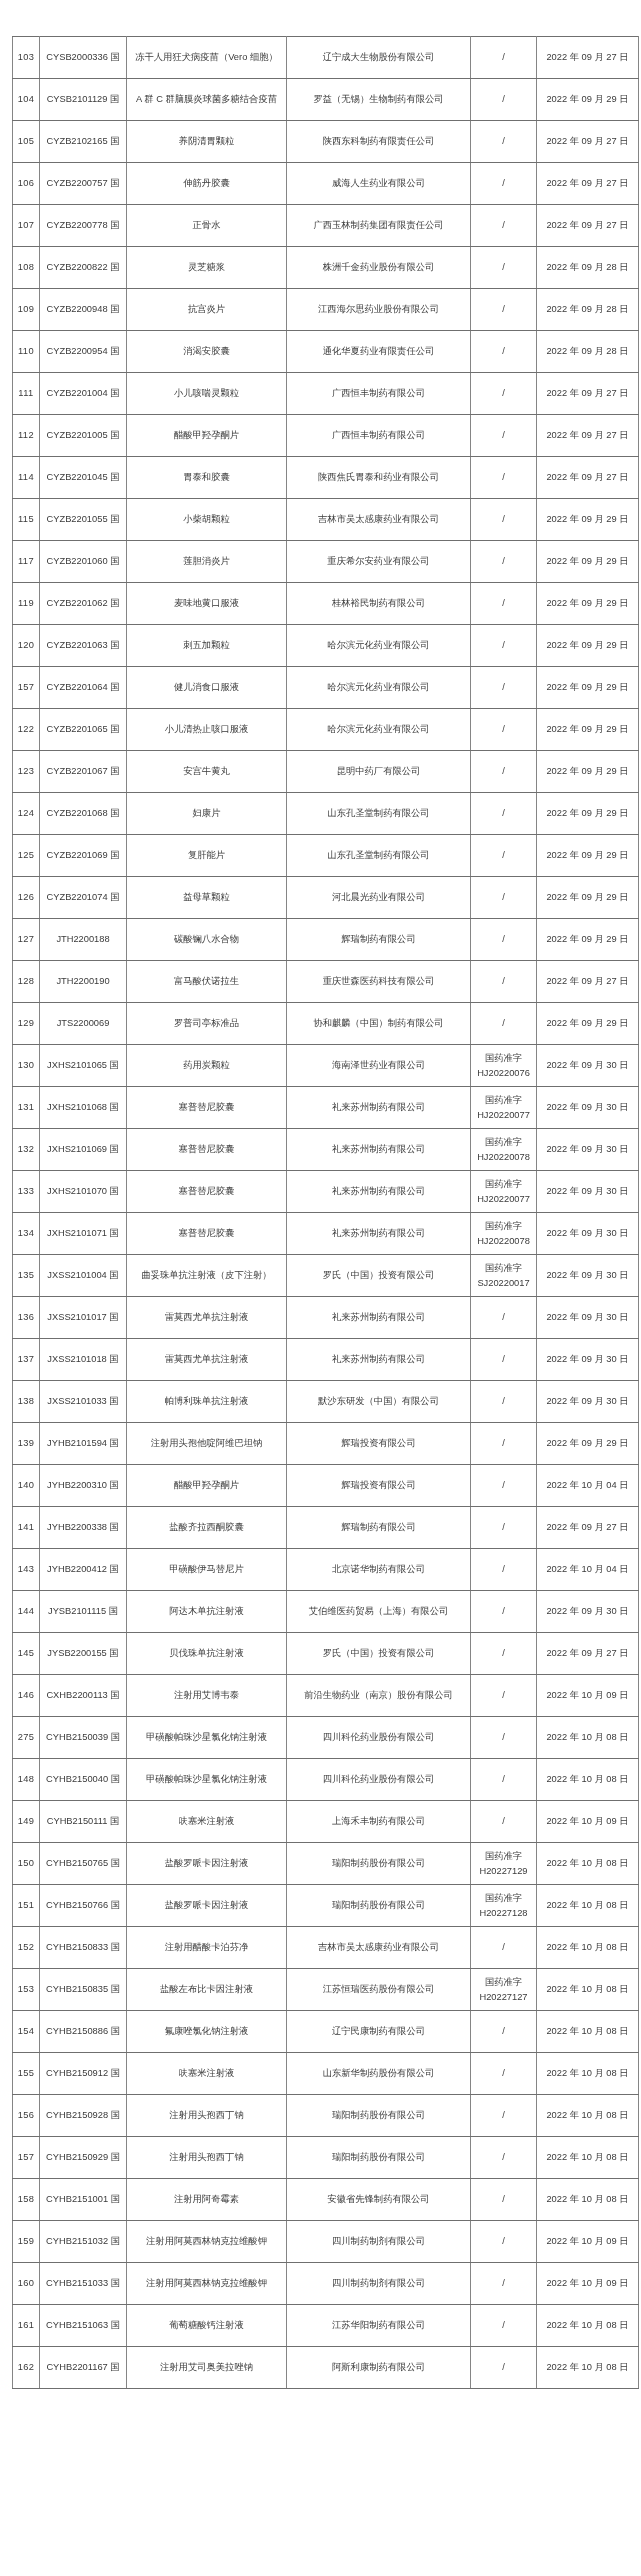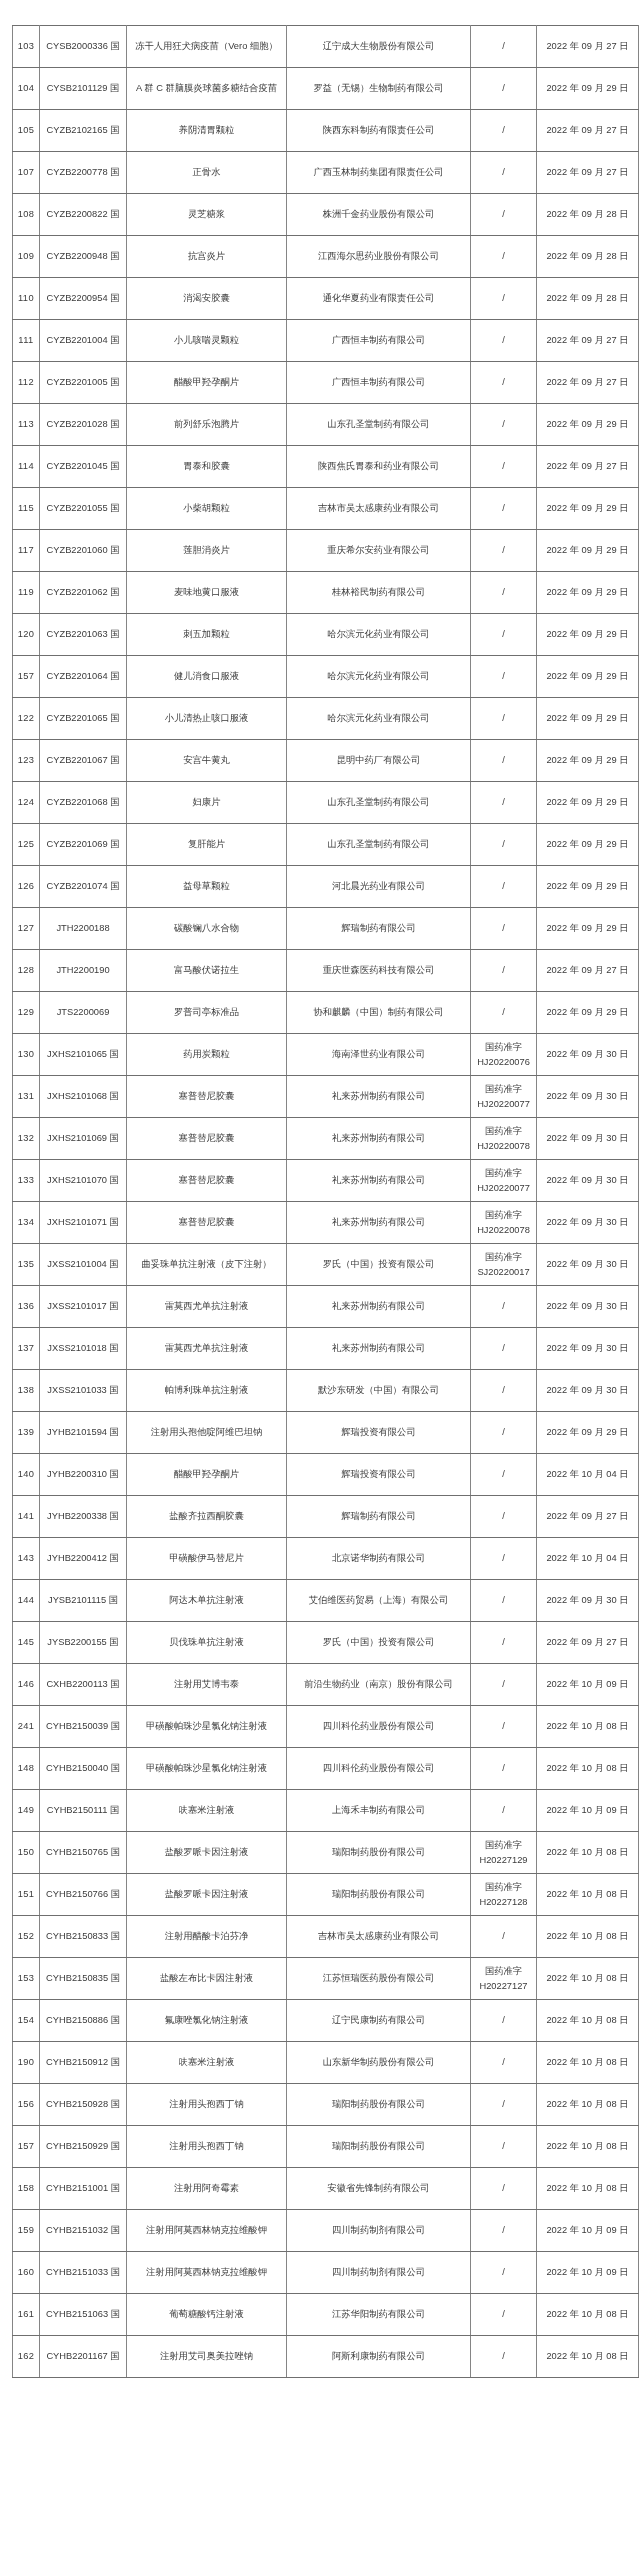--- a/index.html
+++ b/index.html
@@ -15,21 +15,21 @@
   .page {
     position: relative;
     width: 642px;
     height: 2576px;
     background: #ffffff;
     overflow: hidden;
   }
   table.approval-table {
     position: absolute;
     left: 12px;
-    top: 25px;
+    top: 36px;
     width: 626px;
     border-collapse: collapse;
     table-layout: fixed;
     background: #ffffff;
   }
   table.approval-table td {
     border-left: 0.7px solid #858585;
     border-right: 0.7px solid #858585;
     border-top: 1.4px solid #6f6f6f;
     border-bottom: 1.4px solid #6f6f6f;
@@ -79,20 +79,28 @@
   </tr>
         <tr>
     <td class="c-no">105</td>
     <td class="c-code">CYZB2102165 国</td>
     <td class="c-drug">养阴清胃颗粒</td>
     <td class="c-company">陕西东科制药有限责任公司</td>
     <td class="c-approval">/</td>
     <td class="c-date">2022 年 09 月 27 日</td>
   </tr>
         <tr>
+    <td class="c-no">106</td>
+    <td class="c-code">CYZB2200757 国</td>
+    <td class="c-drug">伸筋丹胶囊</td>
+    <td class="c-company">威海人生药业有限公司</td>
+    <td class="c-approval">/</td>
+    <td class="c-date">2022 年 09 月 27 日</td>
+  </tr>
+        <tr>
     <td class="c-no">107</td>
     <td class="c-code">CYZB2200778 国</td>
     <td class="c-drug">正骨水</td>
     <td class="c-company">广西玉林制药集团有限责任公司</td>
     <td class="c-approval">/</td>
     <td class="c-date">2022 年 09 月 27 日</td>
   </tr>
         <tr>
     <td class="c-no">108</td>
     <td class="c-code">CYZB2200822 国</td>
@@ -127,28 +135,20 @@
   </tr>
         <tr>
     <td class="c-no">112</td>
     <td class="c-code">CYZB2201005 国</td>
     <td class="c-drug">醋酸甲羟孕酮片</td>
     <td class="c-company">广西恒丰制药有限公司</td>
     <td class="c-approval">/</td>
     <td class="c-date">2022 年 09 月 27 日</td>
   </tr>
         <tr>
-    <td class="c-no">113</td>
-    <td class="c-code">CYZB2201028 国</td>
-    <td class="c-drug">前列舒乐泡腾片</td>
-    <td class="c-company">山东孔圣堂制药有限公司</td>
-    <td class="c-approval">/</td>
-    <td class="c-date">2022 年 09 月 29 日</td>
-  </tr>
-        <tr>
     <td class="c-no">114</td>
     <td class="c-code">CYZB2201045 国</td>
     <td class="c-drug">胃泰和胶囊</td>
     <td class="c-company">陕西焦氏胃泰和药业有限公司</td>
     <td class="c-approval">/</td>
     <td class="c-date">2022 年 09 月 27 日</td>
   </tr>
         <tr>
     <td class="c-no">115</td>
     <td class="c-code">CYZB2201055 国</td>
@@ -381,21 +381,21 @@
   </tr>
         <tr>
     <td class="c-no">146</td>
     <td class="c-code">CXHB2200113 国</td>
     <td class="c-drug">注射用艾博韦泰</td>
     <td class="c-company">前沿生物药业（南京）股份有限公司</td>
     <td class="c-approval">/</td>
     <td class="c-date">2022 年 10 月 09 日</td>
   </tr>
         <tr>
-    <td class="c-no">241</td>
+    <td class="c-no">275</td>
     <td class="c-code">CYHB2150039 国</td>
     <td class="c-drug">甲磺酸帕珠沙星氯化钠注射液</td>
     <td class="c-company">四川科伦药业股份有限公司</td>
     <td class="c-approval">/</td>
     <td class="c-date">2022 年 10 月 08 日</td>
   </tr>
         <tr>
     <td class="c-no">148</td>
     <td class="c-code">CYHB2150040 国</td>
     <td class="c-drug">甲磺酸帕珠沙星氯化钠注射液</td>
@@ -448,21 +448,21 @@
   </tr>
         <tr>
     <td class="c-no">154</td>
     <td class="c-code">CYHB2150886 国</td>
     <td class="c-drug">氟康唑氯化钠注射液</td>
     <td class="c-company">辽宁民康制药有限公司</td>
     <td class="c-approval">/</td>
     <td class="c-date">2022 年 10 月 08 日</td>
   </tr>
         <tr>
-    <td class="c-no">190</td>
+    <td class="c-no">155</td>
     <td class="c-code">CYHB2150912 国</td>
     <td class="c-drug">呋塞米注射液</td>
     <td class="c-company">山东新华制药股份有限公司</td>
     <td class="c-approval">/</td>
     <td class="c-date">2022 年 10 月 08 日</td>
   </tr>
         <tr>
     <td class="c-no">156</td>
     <td class="c-code">CYHB2150928 国</td>
     <td class="c-drug">注射用头孢西丁钠</td>

